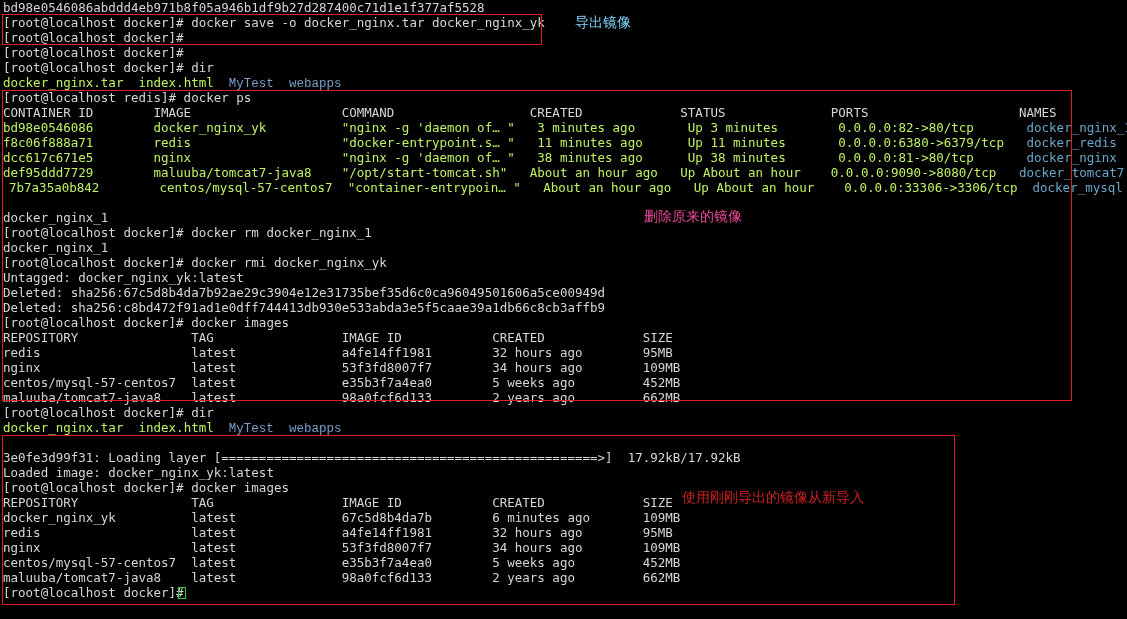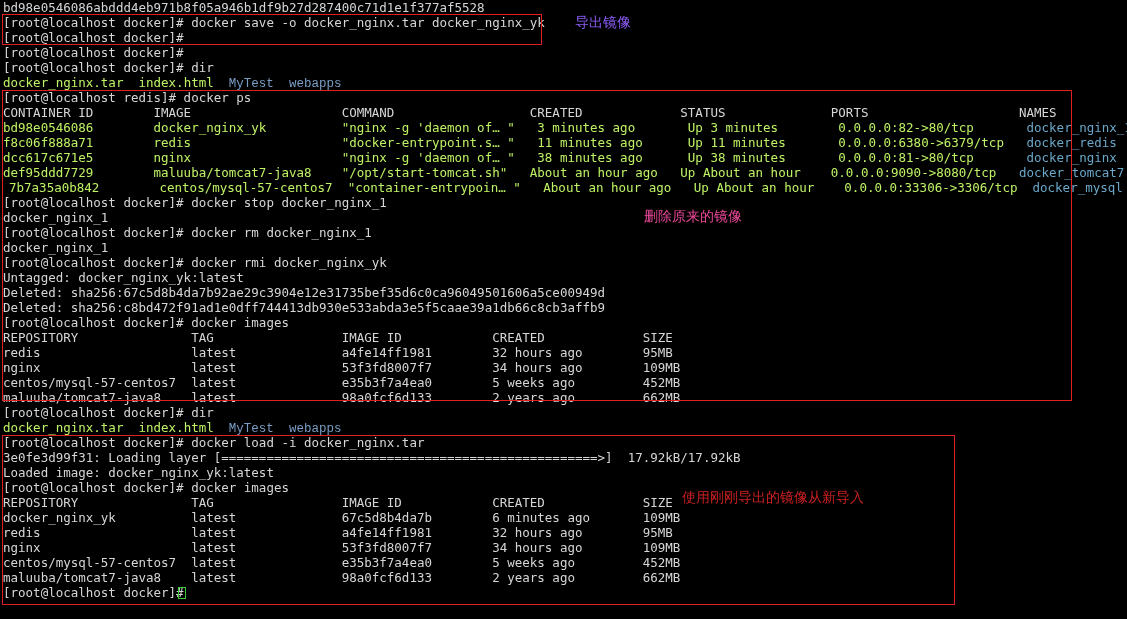--- a/index.html
+++ b/index.html
@@ -69,52 +69,50 @@
     <div class="line" style="top: 45px;">[root@localhost docker]#</div>
     <div class="line" style="top: 60px;">[root@localhost docker]# dir</div>
     <div class="line" style="top: 75px;"><span class="seg c-white">docker_nginx.tar</span><span class="seg c-white">  </span><span class="seg c-white">index.html</span><span class="seg c-white">  </span><span class="seg c-blue">MyTest</span><span class="seg c-white">  </span><span class="seg c-blue">webapps</span></div>
     <div class="line" style="top: 90px;">[root@localhost redis]# docker ps</div>
     <div class="line" style="top: 105px;">CONTAINER ID        IMAGE                    COMMAND                  CREATED             STATUS              PORTS                    NAMES</div>
     <div class="line" style="top: 120px;"><span class="seg c-white">bd98e0546086        docker_nginx_yk          "nginx -g 'daemon of… "   3 minutes ago       Up 3 minutes        0.0.0.0:82-&gt;80/tcp       </span><span class="seg c-cyan">docker_nginx_1</span></div>
     <div class="line" style="top: 135px;"><span class="seg c-white">f8c06f888a71        redis                    "docker-entrypoint.s… "   11 minutes ago      Up 11 minutes       0.0.0.0:6380-&gt;6379/tcp   </span><span class="seg c-cyan">docker_redis</span></div>
     <div class="line" style="top: 150px;"><span class="seg c-white">dcc617c671e5        nginx                    "nginx -g 'daemon of… "   38 minutes ago      Up 38 minutes       0.0.0.0:81-&gt;80/tcp       </span><span class="seg c-cyan">docker_nginx</span></div>
     <div class="line" style="top: 165px;"><span class="seg c-white">def95ddd7729        maluuba/tomcat7-java8    "/opt/start-tomcat.sh"   About an hour ago   Up About an hour    0.0.0.0:9090-&gt;8080/tcp   </span><span class="seg c-cyan">docker_tomcat7</span></div>
     <div class="line" style="top: 180px; margin-left: 6px;"><span class="seg c-white">7b7a35a0b842        centos/mysql-57-centos7  "container-entrypoin… "   About an hour ago   Up About an hour    0.0.0.0:33306-&gt;3306/tcp  </span><span class="seg c-cyan">docker_mysql</span></div>
-    <div class="line" style="top: 195px;">[root@localhost docker]# docker stop docker_nginx_1</div>
     <div class="line" style="top: 210px;">docker_nginx_1</div>
     <div class="line" style="top: 225px;">[root@localhost docker]# docker rm docker_nginx_1</div>
     <div class="line" style="top: 240px;">docker_nginx_1</div>
     <div class="line" style="top: 255px;">[root@localhost docker]# docker rmi docker_nginx_yk</div>
     <div class="line" style="top: 270px;">Untagged: docker_nginx_yk:latest</div>
     <div class="line" style="top: 285px;">Deleted: sha256:67c5d8b4da7b92ae29c3904e12e31735bef35d6c0ca96049501606a5ce00949d</div>
     <div class="line" style="top: 300px;">Deleted: sha256:c8bd472f91ad1e0dff744413db930e533abda3e5f5caae39a1db66c8cb3affb9</div>
     <div class="line" style="top: 315px;">[root@localhost docker]# docker images</div>
     <div class="line" style="top: 330px;">REPOSITORY               TAG                 IMAGE ID            CREATED             SIZE</div>
     <div class="line" style="top: 345px;">redis                    latest              a4fe14ff1981        32 hours ago        95MB</div>
     <div class="line" style="top: 360px;">nginx                    latest              53f3fd8007f7        34 hours ago        109MB</div>
     <div class="line" style="top: 375px;">centos/mysql-57-centos7  latest              e35b3f7a4ea0        5 weeks ago         452MB</div>
     <div class="line" style="top: 390px;">maluuba/tomcat7-java8    latest              98a0fcf6d133        2 years ago         662MB</div>
     <div class="line" style="top: 405px;">[root@localhost docker]# dir</div>
     <div class="line" style="top: 420px;"><span class="seg c-white">docker_nginx.tar</span><span class="seg c-white">  </span><span class="seg c-white">index.html</span><span class="seg c-white">  </span><span class="seg c-blue">MyTest</span><span class="seg c-white">  </span><span class="seg c-blue">webapps</span></div>
-    <div class="line" style="top: 435px;">[root@localhost docker]# docker load -i docker_nginx.tar</div>
     <div class="line" style="top: 450px;">3e0fe3d99f31: Loading layer [==================================================&gt;]  17.92kB/17.92kB</div>
     <div class="line" style="top: 465px;">Loaded image: docker_nginx_yk:latest</div>
     <div class="line" style="top: 480px;">[root@localhost docker]# docker images</div>
     <div class="line" style="top: 495px;">REPOSITORY               TAG                 IMAGE ID            CREATED             SIZE</div>
     <div class="line" style="top: 510px;">docker_nginx_yk          latest              67c5d8b4da7b        6 minutes ago       109MB</div>
     <div class="line" style="top: 525px;">redis                    latest              a4fe14ff1981        32 hours ago        95MB</div>
     <div class="line" style="top: 540px;">nginx                    latest              53f3fd8007f7        34 hours ago        109MB</div>
     <div class="line" style="top: 555px;">centos/mysql-57-centos7  latest              e35b3f7a4ea0        5 weeks ago         452MB</div>
     <div class="line" style="top: 570px;">maluuba/tomcat7-java8    latest              98a0fcf6d133        2 years ago         662MB</div>
     <div class="line" style="top: 585px;">[root@localhost docker]# </div>
     <span class="cursor" style="position: absolute; left: 178px; top: 587px; border-color: rgb(51, 204, 51);"></span>
   </div>
 
 <div id="annot-layer">
-    <div class="annot" style="left: 575px; top: 14px; color: #8b5cf6;">导出镜像</div>
+    <div class="annot" style="left: 575px; top: 14px; color: #7dd3fc;">导出镜像</div>
     <div class="annot" style="left: 644px; top: 208px; color: #ec4899;">删除原来的镜像</div>
     <div class="annot" style="left: 682px; top: 489px; color: rgb(204, 32, 32);">使用刚刚导出的镜像从新导入</div>
   </div>
 <div id="box-layer">
     <div class="box" style="left: 2px; top: 14px; width: 540px; height: 31px; border-color: rgb(224, 32, 32);"></div>
     <div class="box" style="left: 2px; top: 90px; width: 1070px; height: 311px; border-color: rgb(224, 32, 32);"></div>
     <div class="box" style="left: 2px; top: 435px; width: 953px; height: 170px; border-color: rgb(224, 32, 32);"></div>
   </div>
 
 </body></html>

